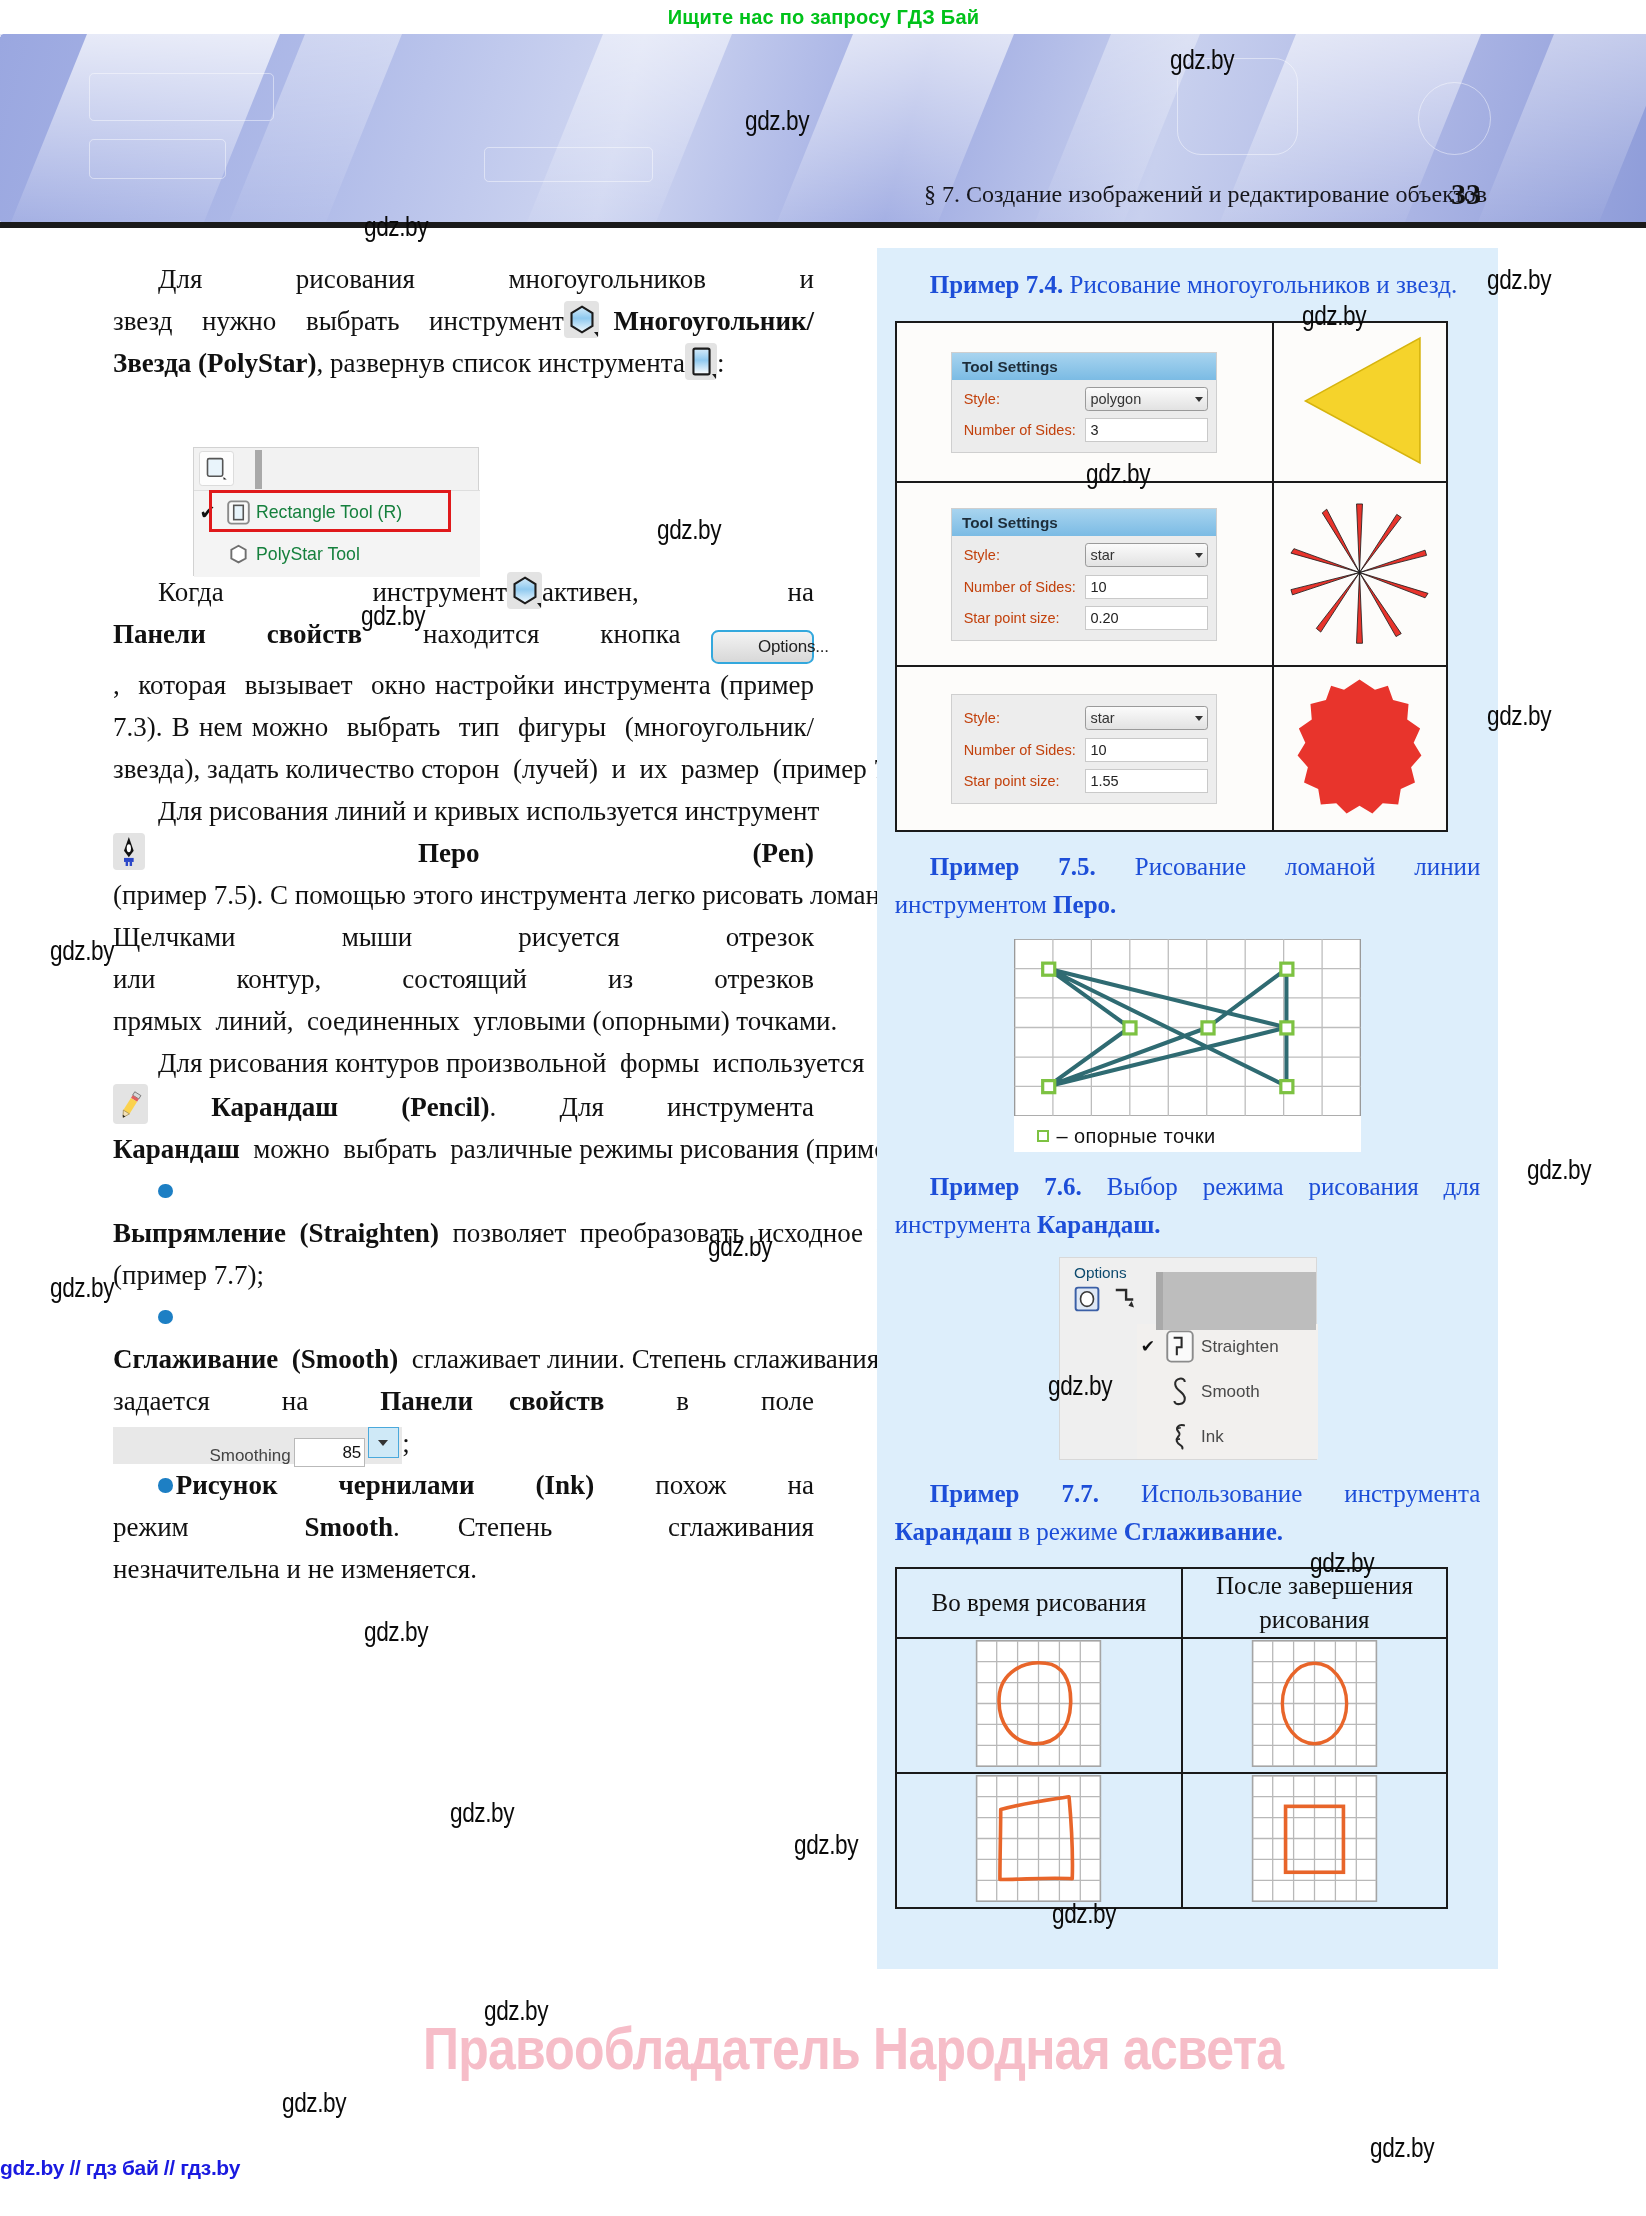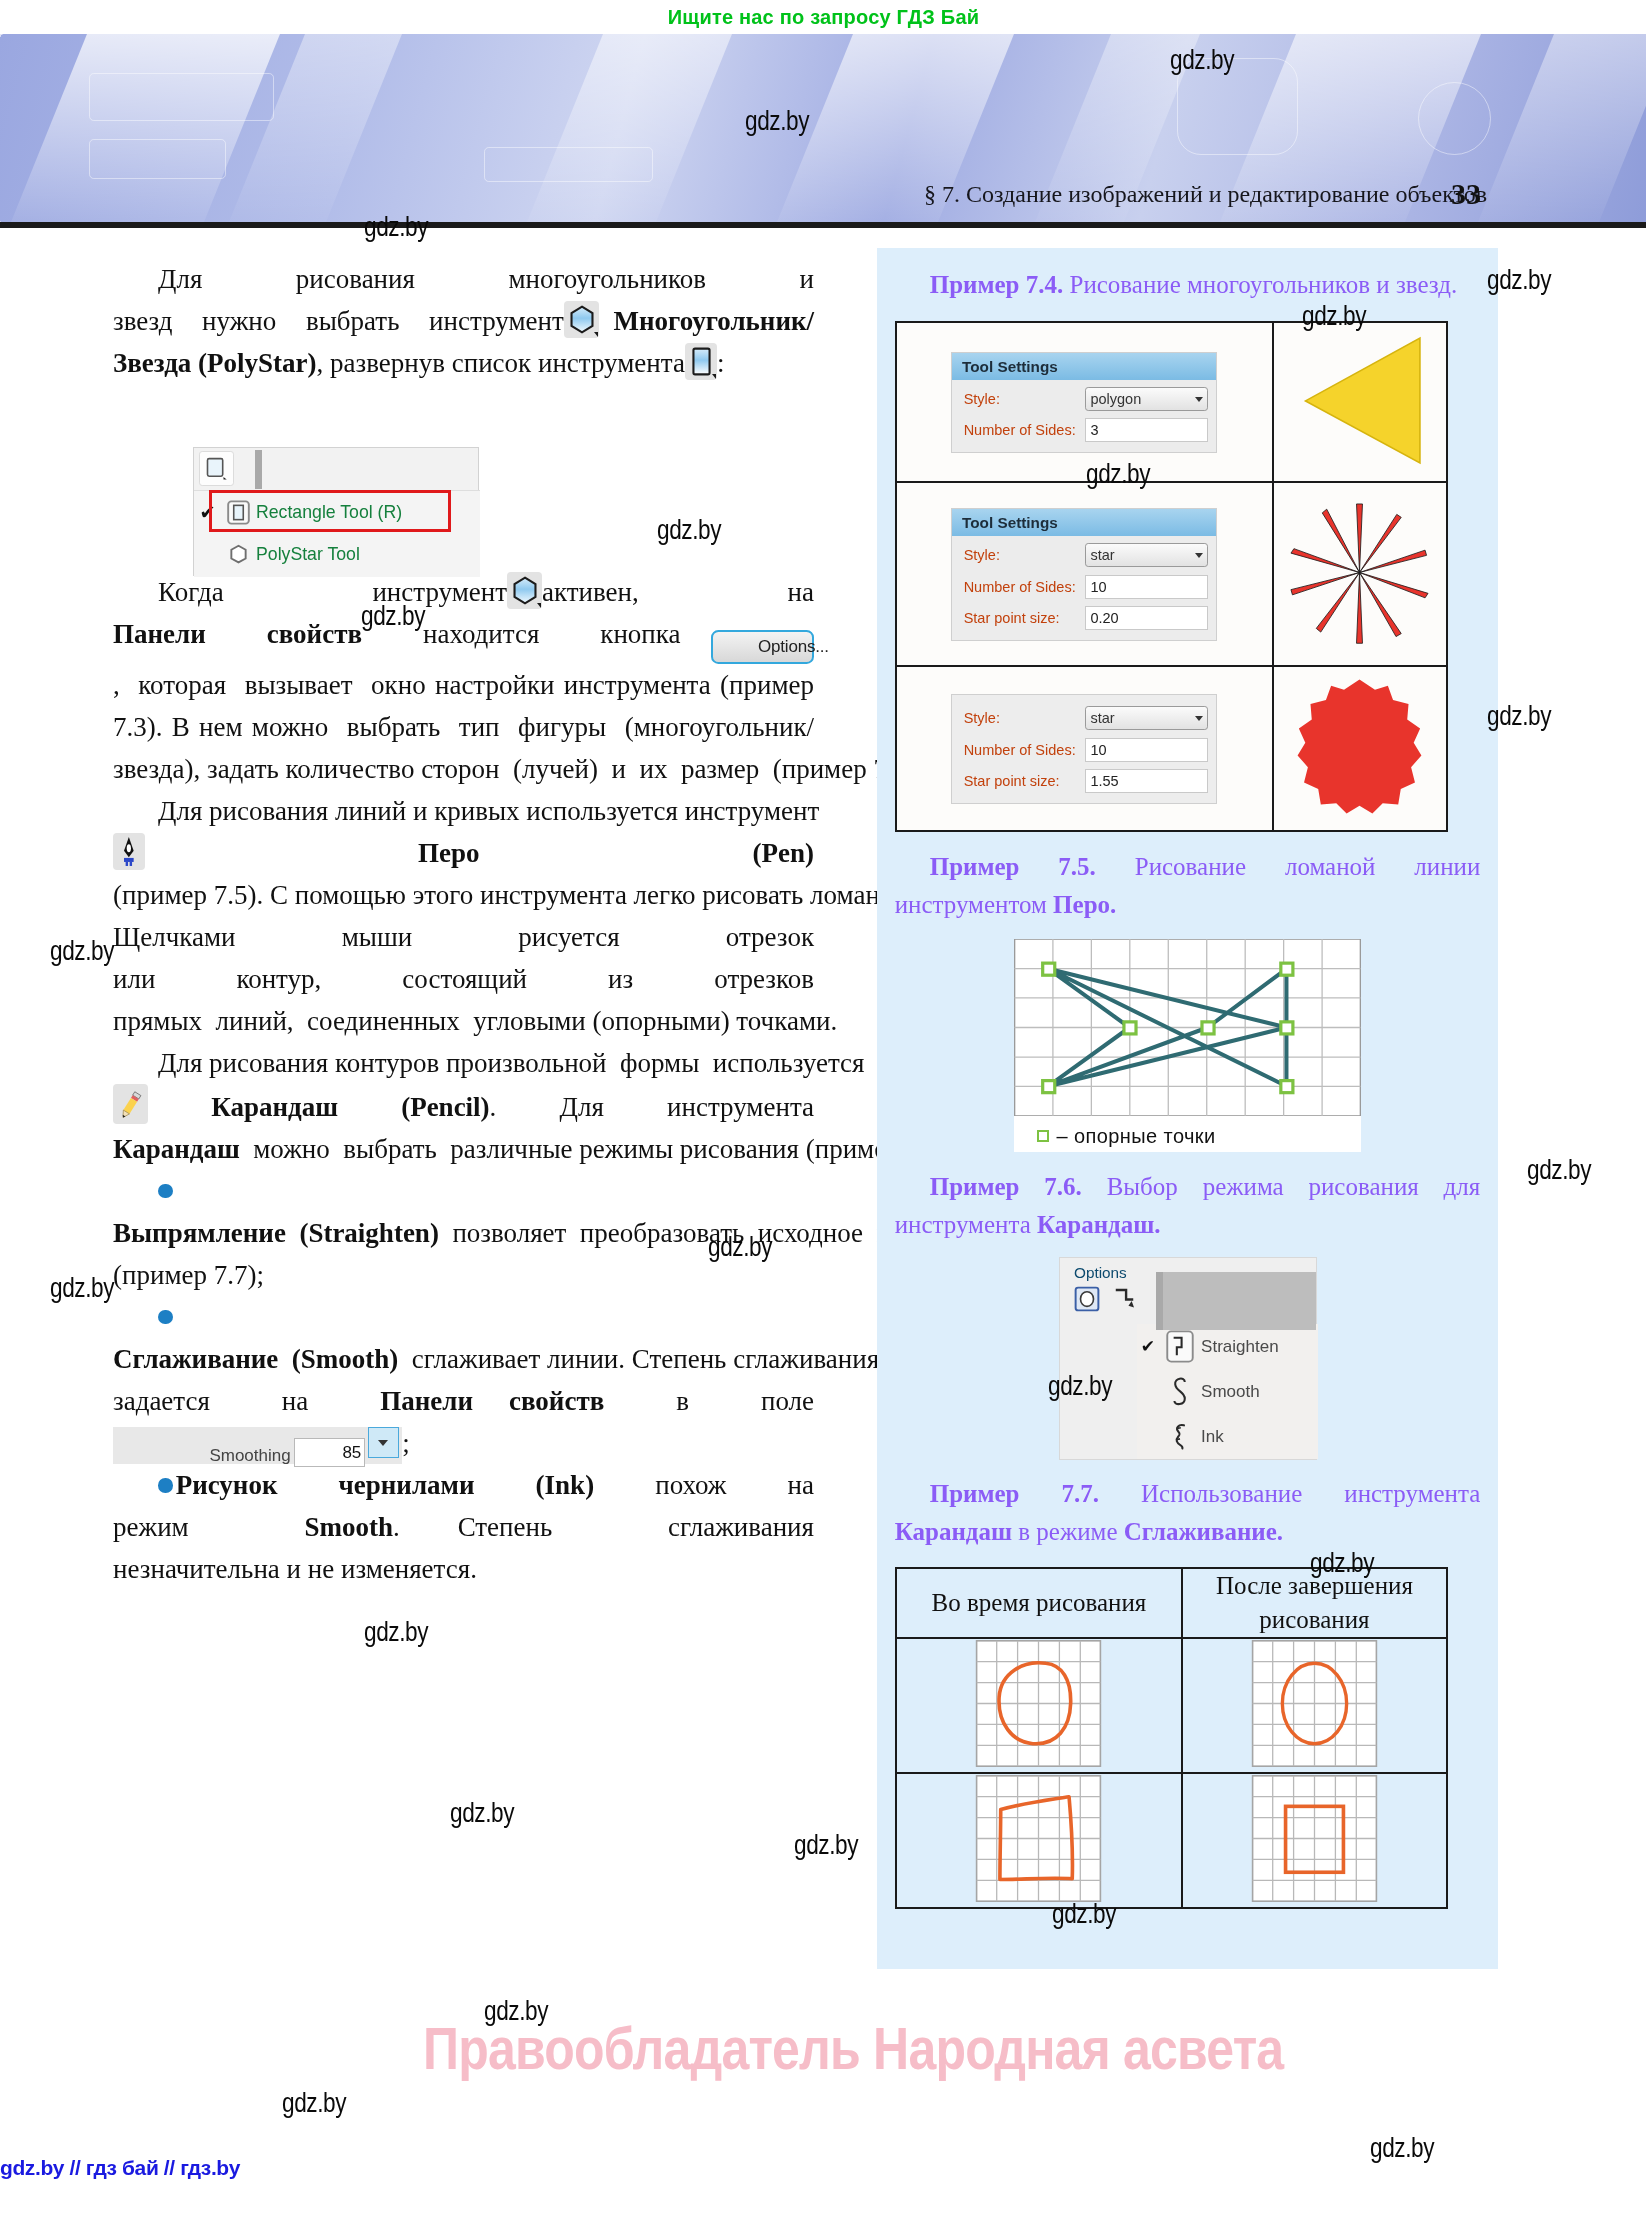--- a/index.html
+++ b/index.html
@@ -146,21 +146,21 @@
     font-family:"Liberation Sans", sans-serif; font-size:17.7px; color:#15803d;
   }
   #polystar-flyout .hl {
     position:absolute; left:14.5px; top:42px; width:242px; height:42px;
     border:3.2px solid #e0191b; pointer-events:none;
   }
 
   
   .ex-cap {
     font-family:"Liberation Serif", serif;
-    font-size:25px; line-height:38px; color:#8b5cf6;
+    font-size:25px; line-height:38px; color:#1d4ed8;
     text-align:justify; text-indent:35px;
   }
   .ex-cap .b { font-weight:700; }
 
   .tbl { border-collapse:collapse; background:#fdfcfa; }
   .tbl td { border:2.4px solid #1a1a1a; padding:0; vertical-align:middle; text-align:center; }
 
   
   .ts {
     width:266px; background:#ececec; border:0.8px solid #cfcfcf; text-align:left;

